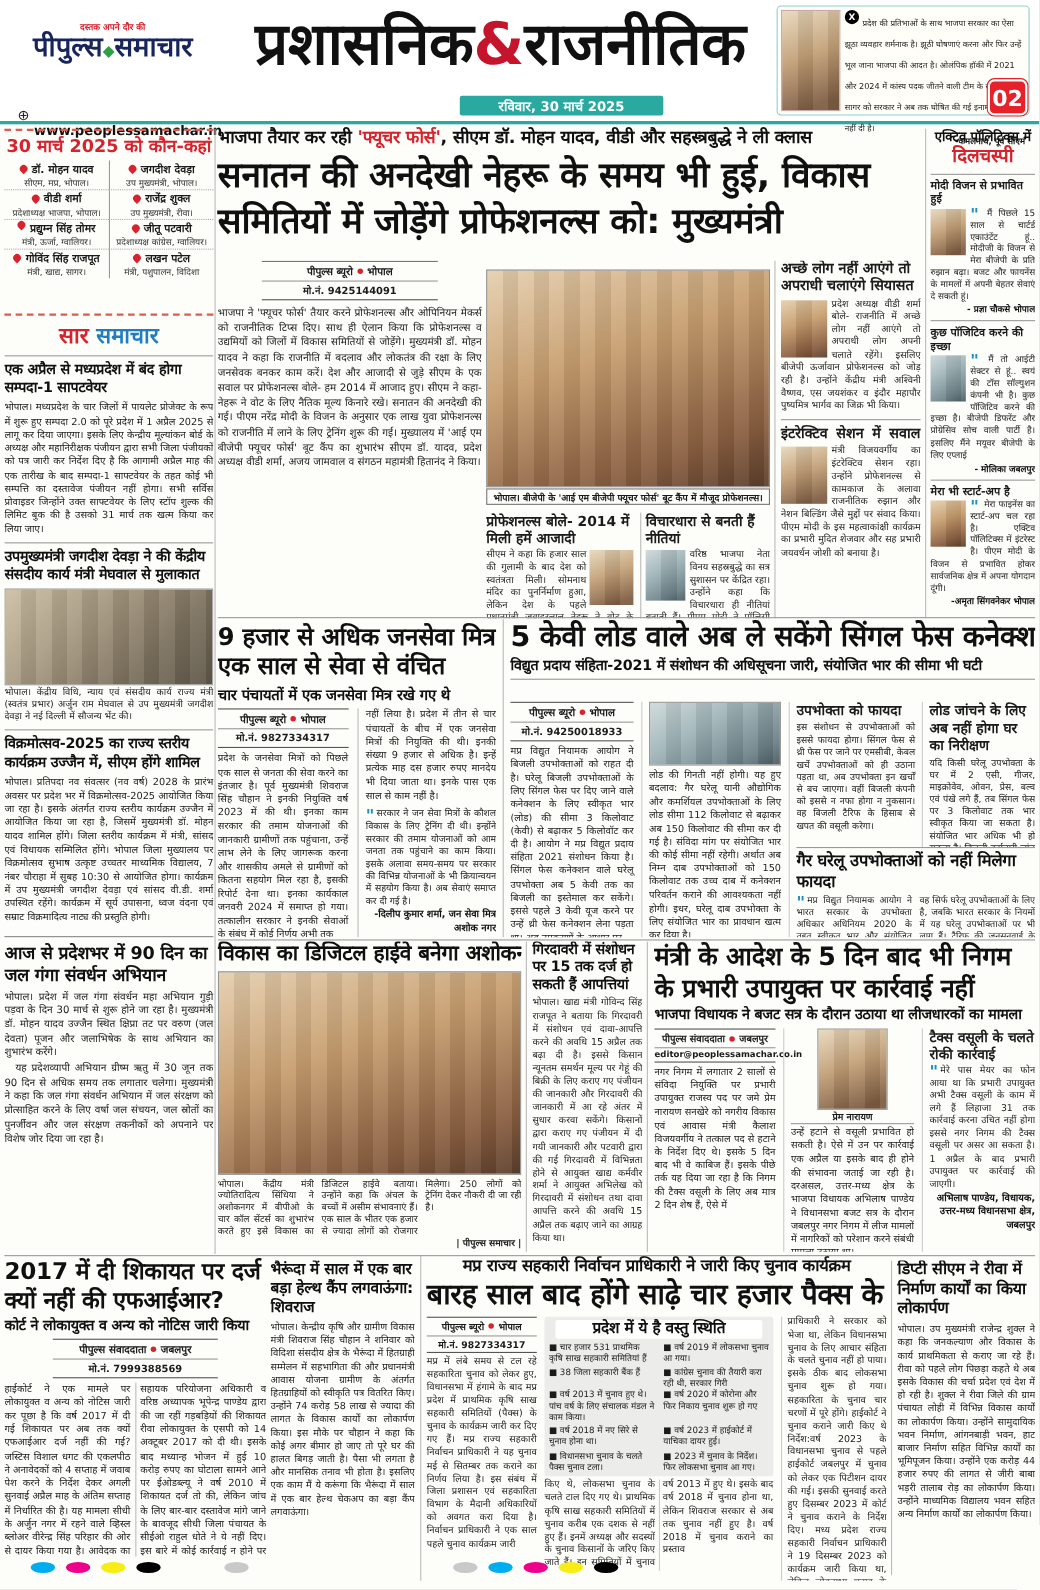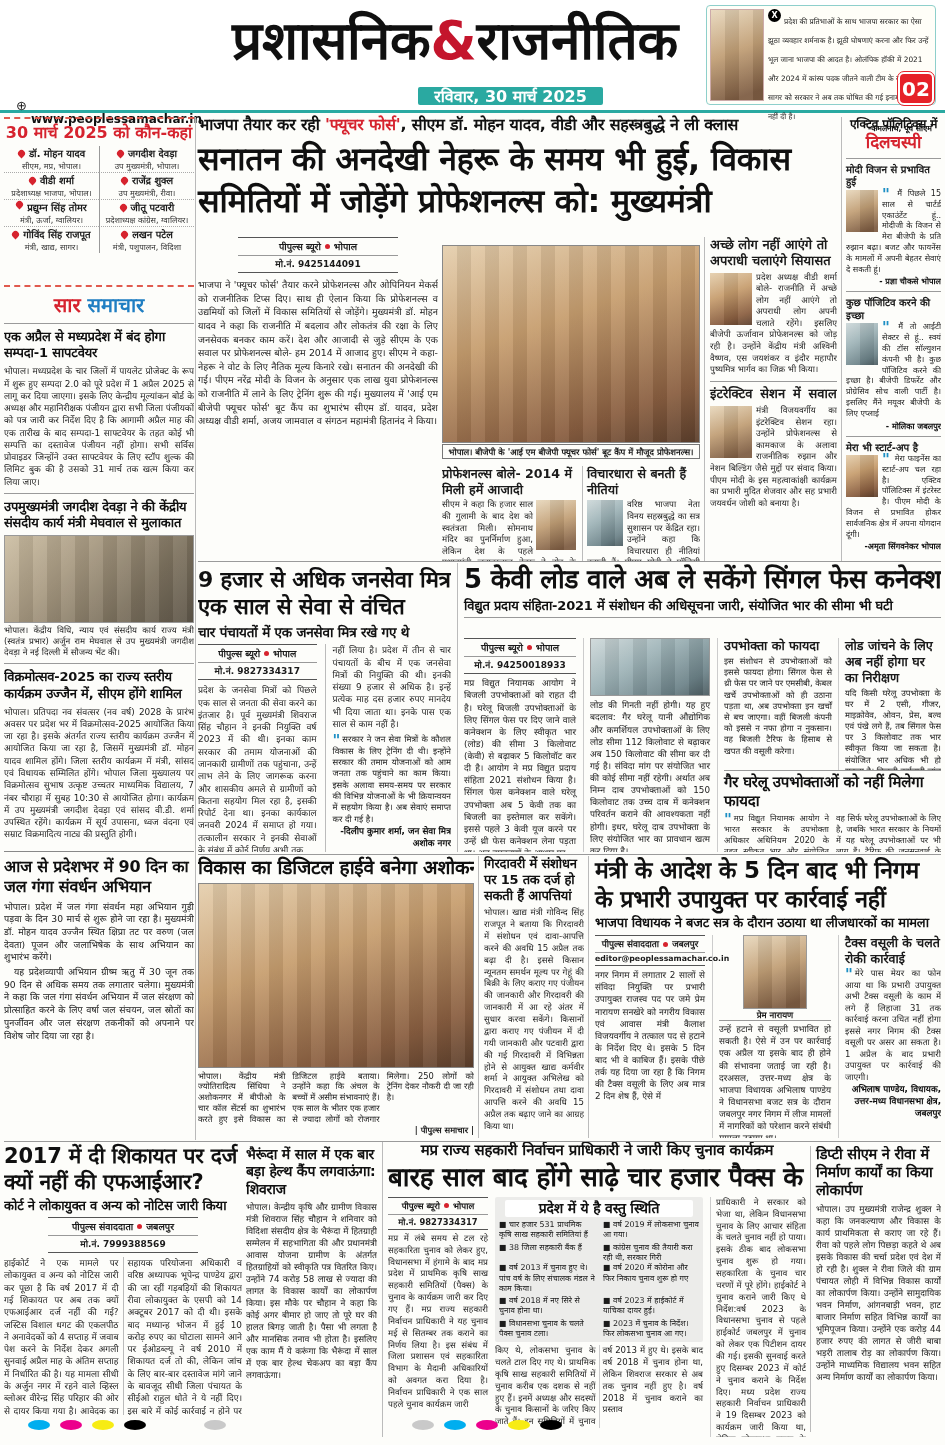--- a/index.html
+++ b/index.html
@@ -28,28 +28,34 @@
   .float-ph-r{float:right;width:36px;height:46px;margin:1px 0 2px 3px;}
   .float-ph-l{float:left;width:36px;height:46px;margin:1px 4px 2px 0;}
   .mark{width:22px;height:10px;border-radius:50%;display:inline-block;}
 </style>
 </head>
 <body>
 
 <div class="page">
 
   <div class="abs" style="left:0;top:0;width:945px;height:110px;border-bottom:3px solid #2aa9a1;background:#fff;">
+    <div class="abs" style="left:10px;top:18px;width:185px;text-align:center;">
+      <div style="font-size:8px;color:#d6232e;font-weight:bold;">दस्तक अपने दौर की</div>
+      <div style="font-size:25px;font-weight:bold;color:#17255c;line-height:1.1;">
+        <span>पीपुल्स</span><span style="color:#2e9e47;font-size:14px;">◆</span><span>समाचार</span>
+      </div>
+    </div>
     <div class="abs" style="left:16px;top:84px;display:flex;align-items:center;gap:4px;">
       <span style="font-size:13px;color:#222;">⊕</span>
       <span style="font-size:12px;font-weight:bold;color:#111;margin-top:28px;">www.peoplessamachar.in</span>
     </div>
     <div class="abs hl" style="left:200px;top:12px;width:510px;text-align:center;font-size:53px;line-height:1.1;">
       <span>प्रशासनिक</span><span style="color:#c4152c;">&amp;</span><span>राजनीतिक</span>
     </div>
-    <div class="abs" style="left:418px;top:87px;width:185px;height:18px;background:#2aa9a1;color:#fff;font-size:16px;font-weight:bold;display:flex;align-items:center;justify-content:center;border-radius:2px;">रविवार, 30 मार्च 2025</div>
+    <div class="abs" style="left:418px;top:87px;width:185px;height:18px;background:#2aa9a1;color:#fff;font-size:12px;font-weight:bold;display:flex;align-items:center;justify-content:center;border-radius:2px;">रविवार, 30 मार्च 2025</div>
     <div class="abs" style="left:706px;top:5px;width:230px;height:100px;border:1px solid #8ecfcb;border-radius:4px;padding:3px;display:flex;gap:4px;box-sizing:border-box;background:#fffef8;">
       <div class="ph ph-port" style="width:52px;height:90px;flex:0 0 auto;border:1px solid #caa;"></div>
       <div style="flex:1;">
         <span style="float:left;width:13px;height:13px;background:#000;color:#fff;border-radius:50%;font-size:8px;font-weight:bold;display:flex;align-items:center;justify-content:center;margin:0 3px 1px 0;">X</span>
         <span style="font-size:7.4px;line-height:1.32;text-align:justify;display:inline;">प्रदेश की प्रतिभाओं के साथ भाजपा सरकार का ऐसा झूठा व्यवहार शर्मनाक है। झूठी घोषणाएं करना और फिर उन्हें भूल जाना भाजपा की आदत है। ओलंपिक हॉकी में 2021 और 2024 में कांस्य पदक जीतने वाली टीम के सदस्य विवेक सागर को सरकार ने अब तक घोषित की गई इनाम राशि ही नहीं दी है।</span>
         <div class="attr" style="font-size:7.8px;">-कमलनाथ, पूर्व सीएम</div>
       </div>
     </div>
     <div class="abs" style="left:898px;top:72px;width:36px;height:33px;background:#e62129;border:2px solid #fff;outline:1px solid #e62129;border-radius:6px;color:#fff;font-size:20px;font-weight:bold;display:flex;align-items:center;justify-content:center;box-sizing:border-box;">02</div>
   </div>

